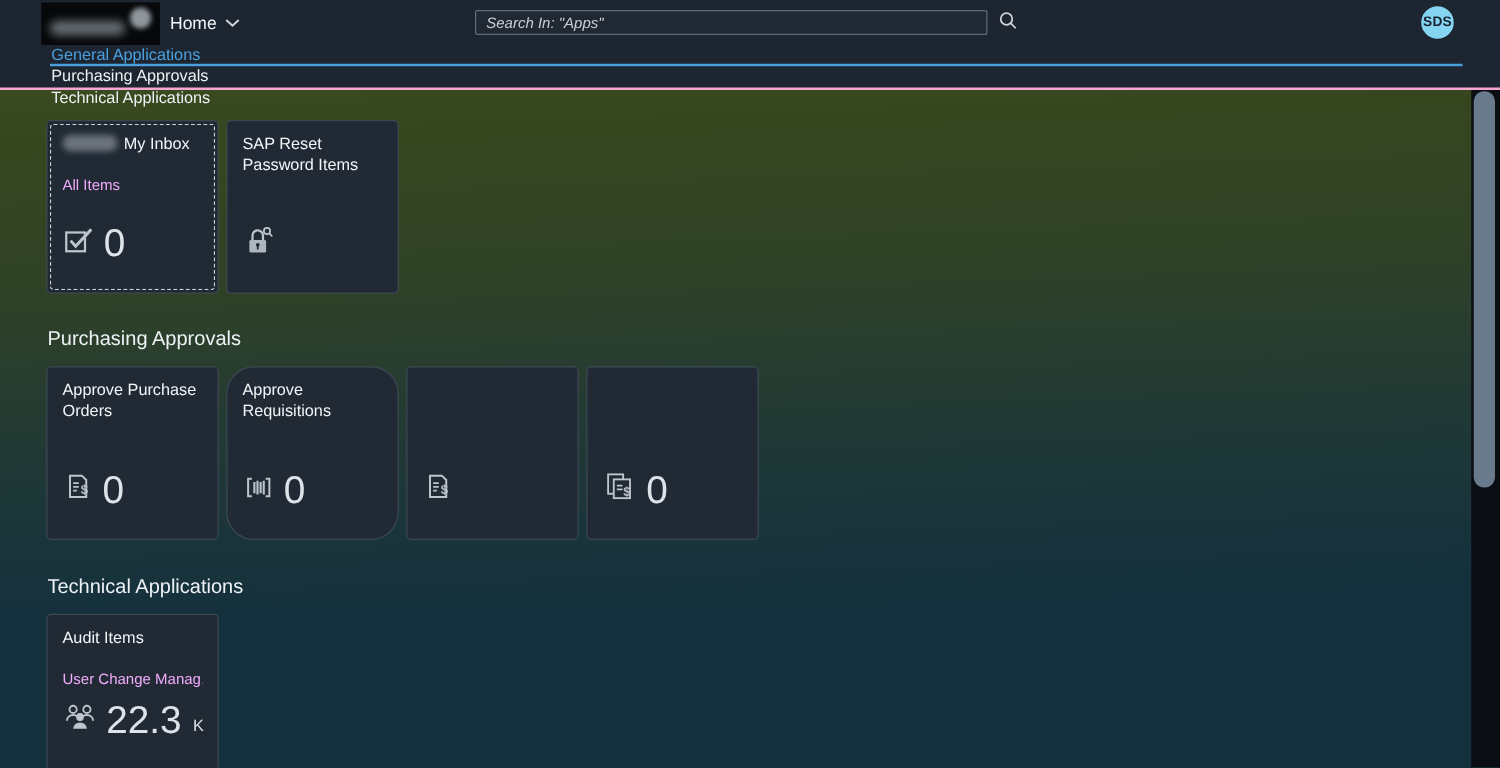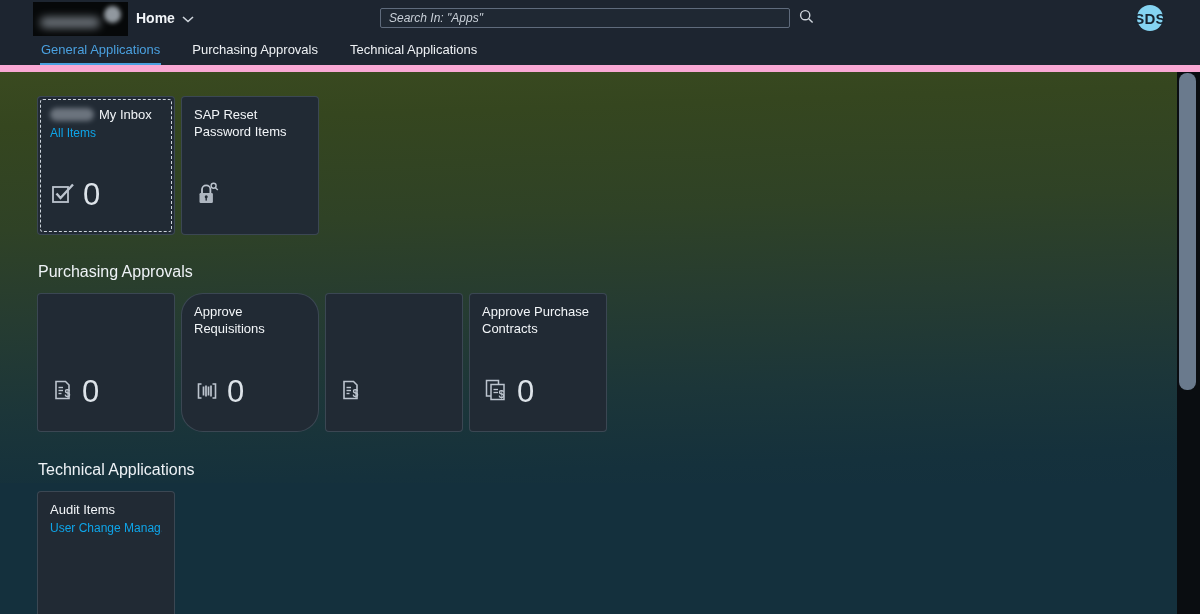--- a/index.html
+++ b/index.html
@@ -25,48 +25,48 @@
     background:#8d959e; border-radius:6px; filter:blur(4px); opacity:.75;
   }
   .logo-circle {
     position:absolute; right:7px; top:4px; width:17px; height:17px;
     background:#aab2ba; border-radius:50%; filter:blur(2px); opacity:.85;
   }
   .home-wrap {
     position:absolute; left:136px; top:0; height:36px;
     display:flex; align-items:center; gap:7px; cursor:pointer; z-index:31;
   }
-  .home-label { font-size:14px; font-weight:bold; color:#f2f5f8;text-align:center; }
+  .home-label { font-size:14px; font-weight:normal; color:#f2f5f8;text-align:center; }
 
   .search-wrap {
     position:absolute; left:380px; top:8px; width:436px; height:20px;
     display:flex; align-items:center;
   }
   .search-input {
     width:410px; height:20px; background:#1f2833;
     border:1px solid #5f6b7c; border-radius:2px;
     color:#e4e9ee; font-size:12px; font-style:italic;
     padding:0 8px; outline:none;
     font-family:"Liberation Sans", sans-serif;
   }
   .search-input::placeholder { color:#c9d0d8; font-style:italic; opacity:1; }
   .search-btn { margin-left:9px; background:none; border:none; cursor:pointer; display:flex; align-items:center; }
 
   .avatar {
     position:absolute; left:1137px; top:5px; width:26px; height:26px;
     border-radius:50%; background:#85d4f2; color:#17232f;
-    font-size:15px; font-weight:bold; display:flex; align-items:center;
+    font-size:11px; font-weight:bold; display:flex; align-items:center;
     justify-content:center; cursor:pointer; letter-spacing:.2px;
   }
 
   
   .tabbar {
     position:absolute; left:0; top:36px; width:1200px; height:36px;
     background:#1d2530; z-index:20; display:flex; align-items:stretch;
-    padding-left:40px; border-bottom:7px solid #f9a8d4;
+    padding-left:40px; border-bottom:2px solid #f9a8d4;flex-direction:column;
   }
   .tab {
     display:flex; align-items:center; margin-right:30px;
     font-size:13px; color:#eef1f4; cursor:pointer;
     border-bottom:2px solid transparent; padding:0 1px;
   }
   .tab.active { color:#4aa0df; border-bottom-color:#4aa0df; }
 
   
   .content {
@@ -85,21 +85,21 @@
     border-radius:4px; padding:10px 12px; cursor:pointer;
   }
   .tile.focused::after {
     content:""; position:absolute; inset:2px;
     border:1px dashed #ccd3da; border-radius:3px; pointer-events:none;
   }
   .tile-title {
     font-size:13px; line-height:1.28; color:#f2f5f8; font-weight:400;
   }
   .tile-sub {
-    font-size:12px; line-height:1.3; color:#0ea5e9; margin-top:2px;
+    font-size:12px; line-height:1.3; color:#f0abfc; margin-top:17px;
     white-space:nowrap; overflow:hidden;
   }
   .redacted {
     display:inline-block; width:44px; height:13px; vertical-align:-2px;
     margin-right:5px; border-radius:7px; background:#7e8690;
     filter:blur(2.5px); opacity:.8;
   }
   .tile-footer {
     position:absolute; left:12px; bottom:24px;
     display:flex; align-items:center; gap:7px;
@@ -187,20 +187,21 @@
           <circle cx="12.2" cy="17.8" r="1.5" fill="#212a34"></circle>
           <rect x="11.5" y="18.6" width="1.4" height="3" fill="#212a34"></rect>
         </svg>
       </span>
     </div>
   </div>
 
   <div class="group-title" style="top:190px;">Purchasing Approvals</div>
 
   <div class="tile" style="left:37px; top:221px;">
+    <div class="tile-title">Approve Purchase Orders</div>
     <div class="tile-footer">
       <span class="ticon">
         <svg width="25" height="26" viewBox="0 0 25 26">
           <path d="M6 4.5 h9.5 l3.5 3.5 v13.5 h-13 z" fill="none" stroke="#bcc4ce" stroke-width="1.6"></path>
           <line x1="8.5" y1="10.5" x2="13" y2="10.5" stroke="#bcc4ce" stroke-width="1.4"></line>
           <line x1="8.5" y1="13.5" x2="13" y2="13.5" stroke="#bcc4ce" stroke-width="1.4"></line>
           <line x1="8.5" y1="16.5" x2="11.5" y2="16.5" stroke="#bcc4ce" stroke-width="1.4"></line>
           <text x="14.5" y="19.5" font-size="10.5" font-weight="bold" fill="#bcc4ce" font-family="Liberation Sans, sans-serif">$</text>
         </svg>
       </span>
@@ -233,39 +234,52 @@
           <line x1="8.5" y1="10.5" x2="13" y2="10.5" stroke="#bcc4ce" stroke-width="1.4"></line>
           <line x1="8.5" y1="13.5" x2="13" y2="13.5" stroke="#bcc4ce" stroke-width="1.4"></line>
           <line x1="8.5" y1="16.5" x2="11.5" y2="16.5" stroke="#bcc4ce" stroke-width="1.4"></line>
           <text x="14.5" y="19.5" font-size="10.5" font-weight="bold" fill="#bcc4ce" font-family="Liberation Sans, sans-serif">$</text>
         </svg>
       </span>
     </div>
   </div>
 
   <div class="tile" style="left:469px; top:221px;">
-    <div class="tile-title">Approve Purchase Contracts</div>
     <div class="tile-footer">
       <span class="ticon">
         <svg width="28" height="26" viewBox="0 0 28 26">
           <rect x="4.5" y="3.5" width="12" height="15.5" fill="none" stroke="#bcc4ce" stroke-width="1.5"></rect>
           <rect x="9" y="7.5" width="13" height="15" fill="#212a34" stroke="#bcc4ce" stroke-width="1.5"></rect>
           <line x1="11.5" y1="12.5" x2="16" y2="12.5" stroke="#bcc4ce" stroke-width="1.3"></line>
           <line x1="11.5" y1="15.5" x2="16" y2="15.5" stroke="#bcc4ce" stroke-width="1.3"></line>
           <text x="16.5" y="20.5" font-size="10.5" font-weight="bold" fill="#bcc4ce" font-family="Liberation Sans, sans-serif">$</text>
         </svg>
       </span>
       <span class="tile-count">0</span>
     </div>
   </div>
 
   <div class="group-title" style="top:388px;">Technical Applications</div>
 
   <div class="tile" style="left:37px; top:419px;">
     <div class="tile-title">Audit Items</div>
     <div class="tile-sub">User Change Manag...</div>
+    <div class="tile-footer" style="bottom:38px;">
+      <span class="ticon">
+        <svg width="28" height="26" viewBox="0 0 28 26">
+          <circle cx="8.5" cy="7.5" r="2.9" fill="none" stroke="#bcc4ce" stroke-width="1.5"></circle>
+          <path d="M3.5 16.5 a5 4.5 0 0 1 10 0" fill="none" stroke="#bcc4ce" stroke-width="1.5"></path>
+          <circle cx="19.5" cy="7.5" r="2.9" fill="none" stroke="#bcc4ce" stroke-width="1.5"></circle>
+          <path d="M14.5 16.5 a5 4.5 0 0 1 10 0" fill="none" stroke="#bcc4ce" stroke-width="1.5"></path>
+          <circle cx="14" cy="13.5" r="3.1" fill="#bcc4ce"></circle>
+          <path d="M8.5 23 a5.5 5 0 0 1 11 0 z" fill="#bcc4ce"></path>
+        </svg>
+      </span>
+      <span class="tile-count">22.3</span>
+      <span class="tile-count-unit">K</span>
+    </div>
   </div>
 
 </div>
 
 <div class="scrollbar">
   <div class="scrollbar-thumb"></div>
 </div>
 
 </body></html>

